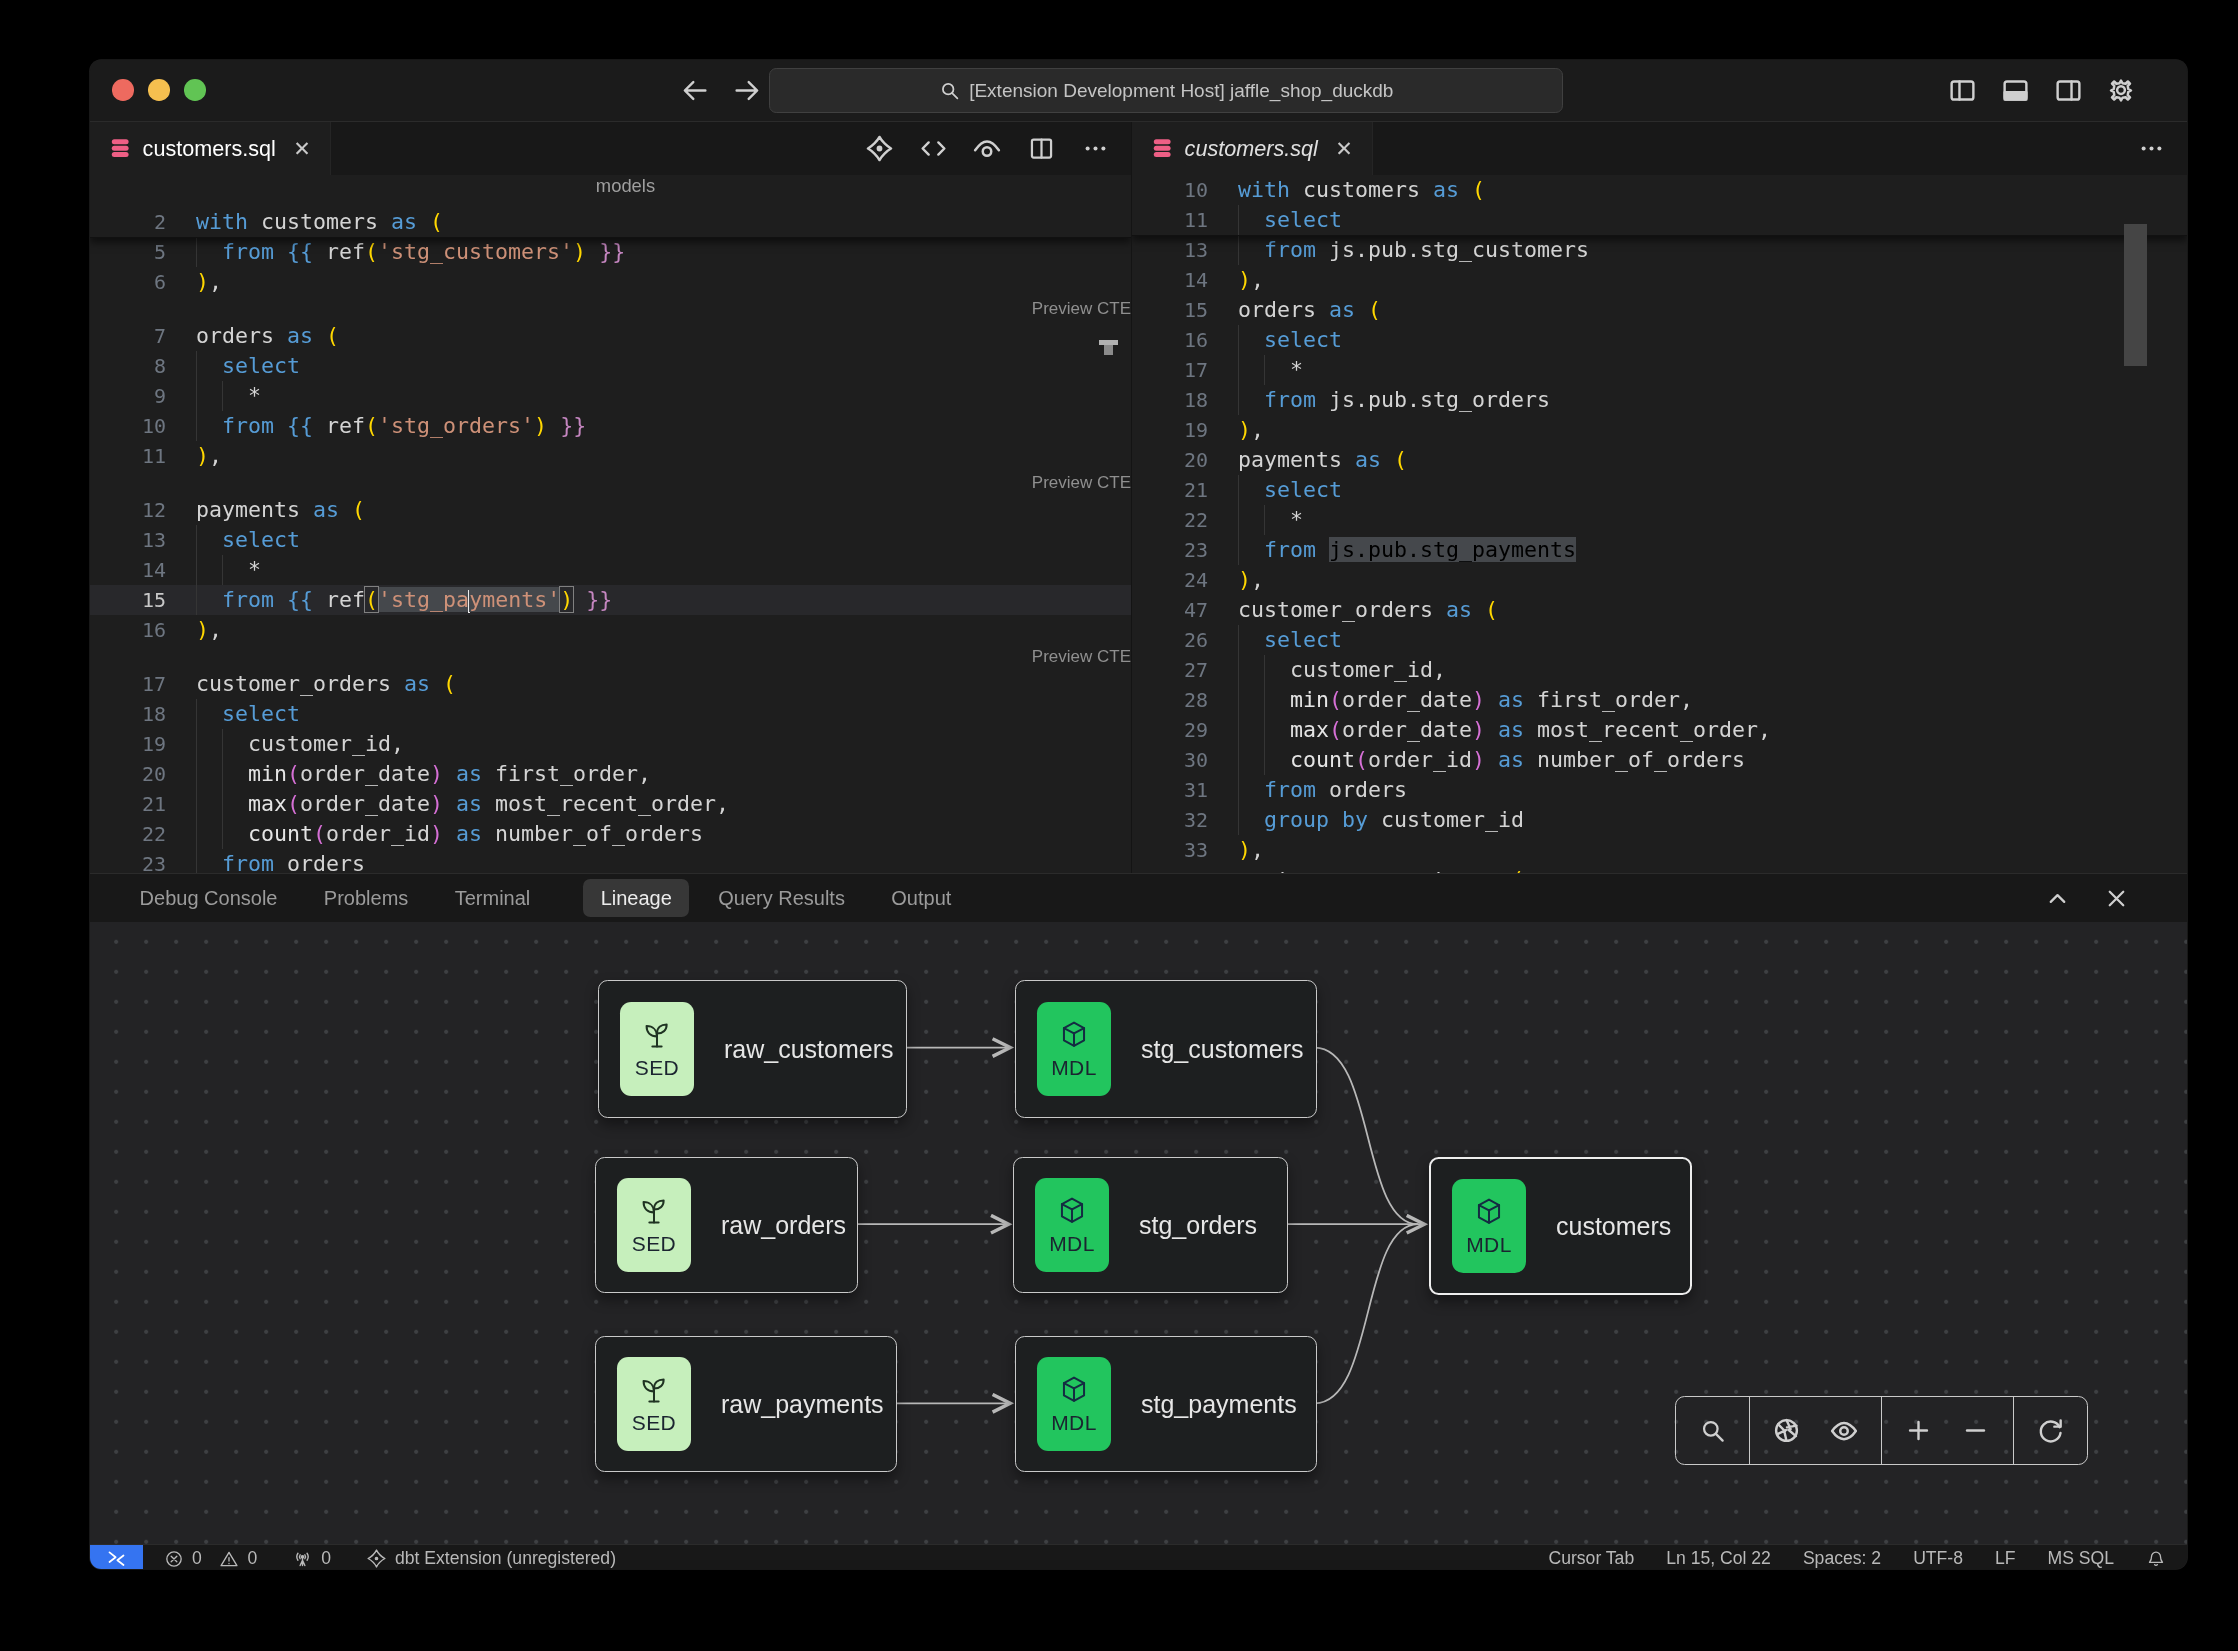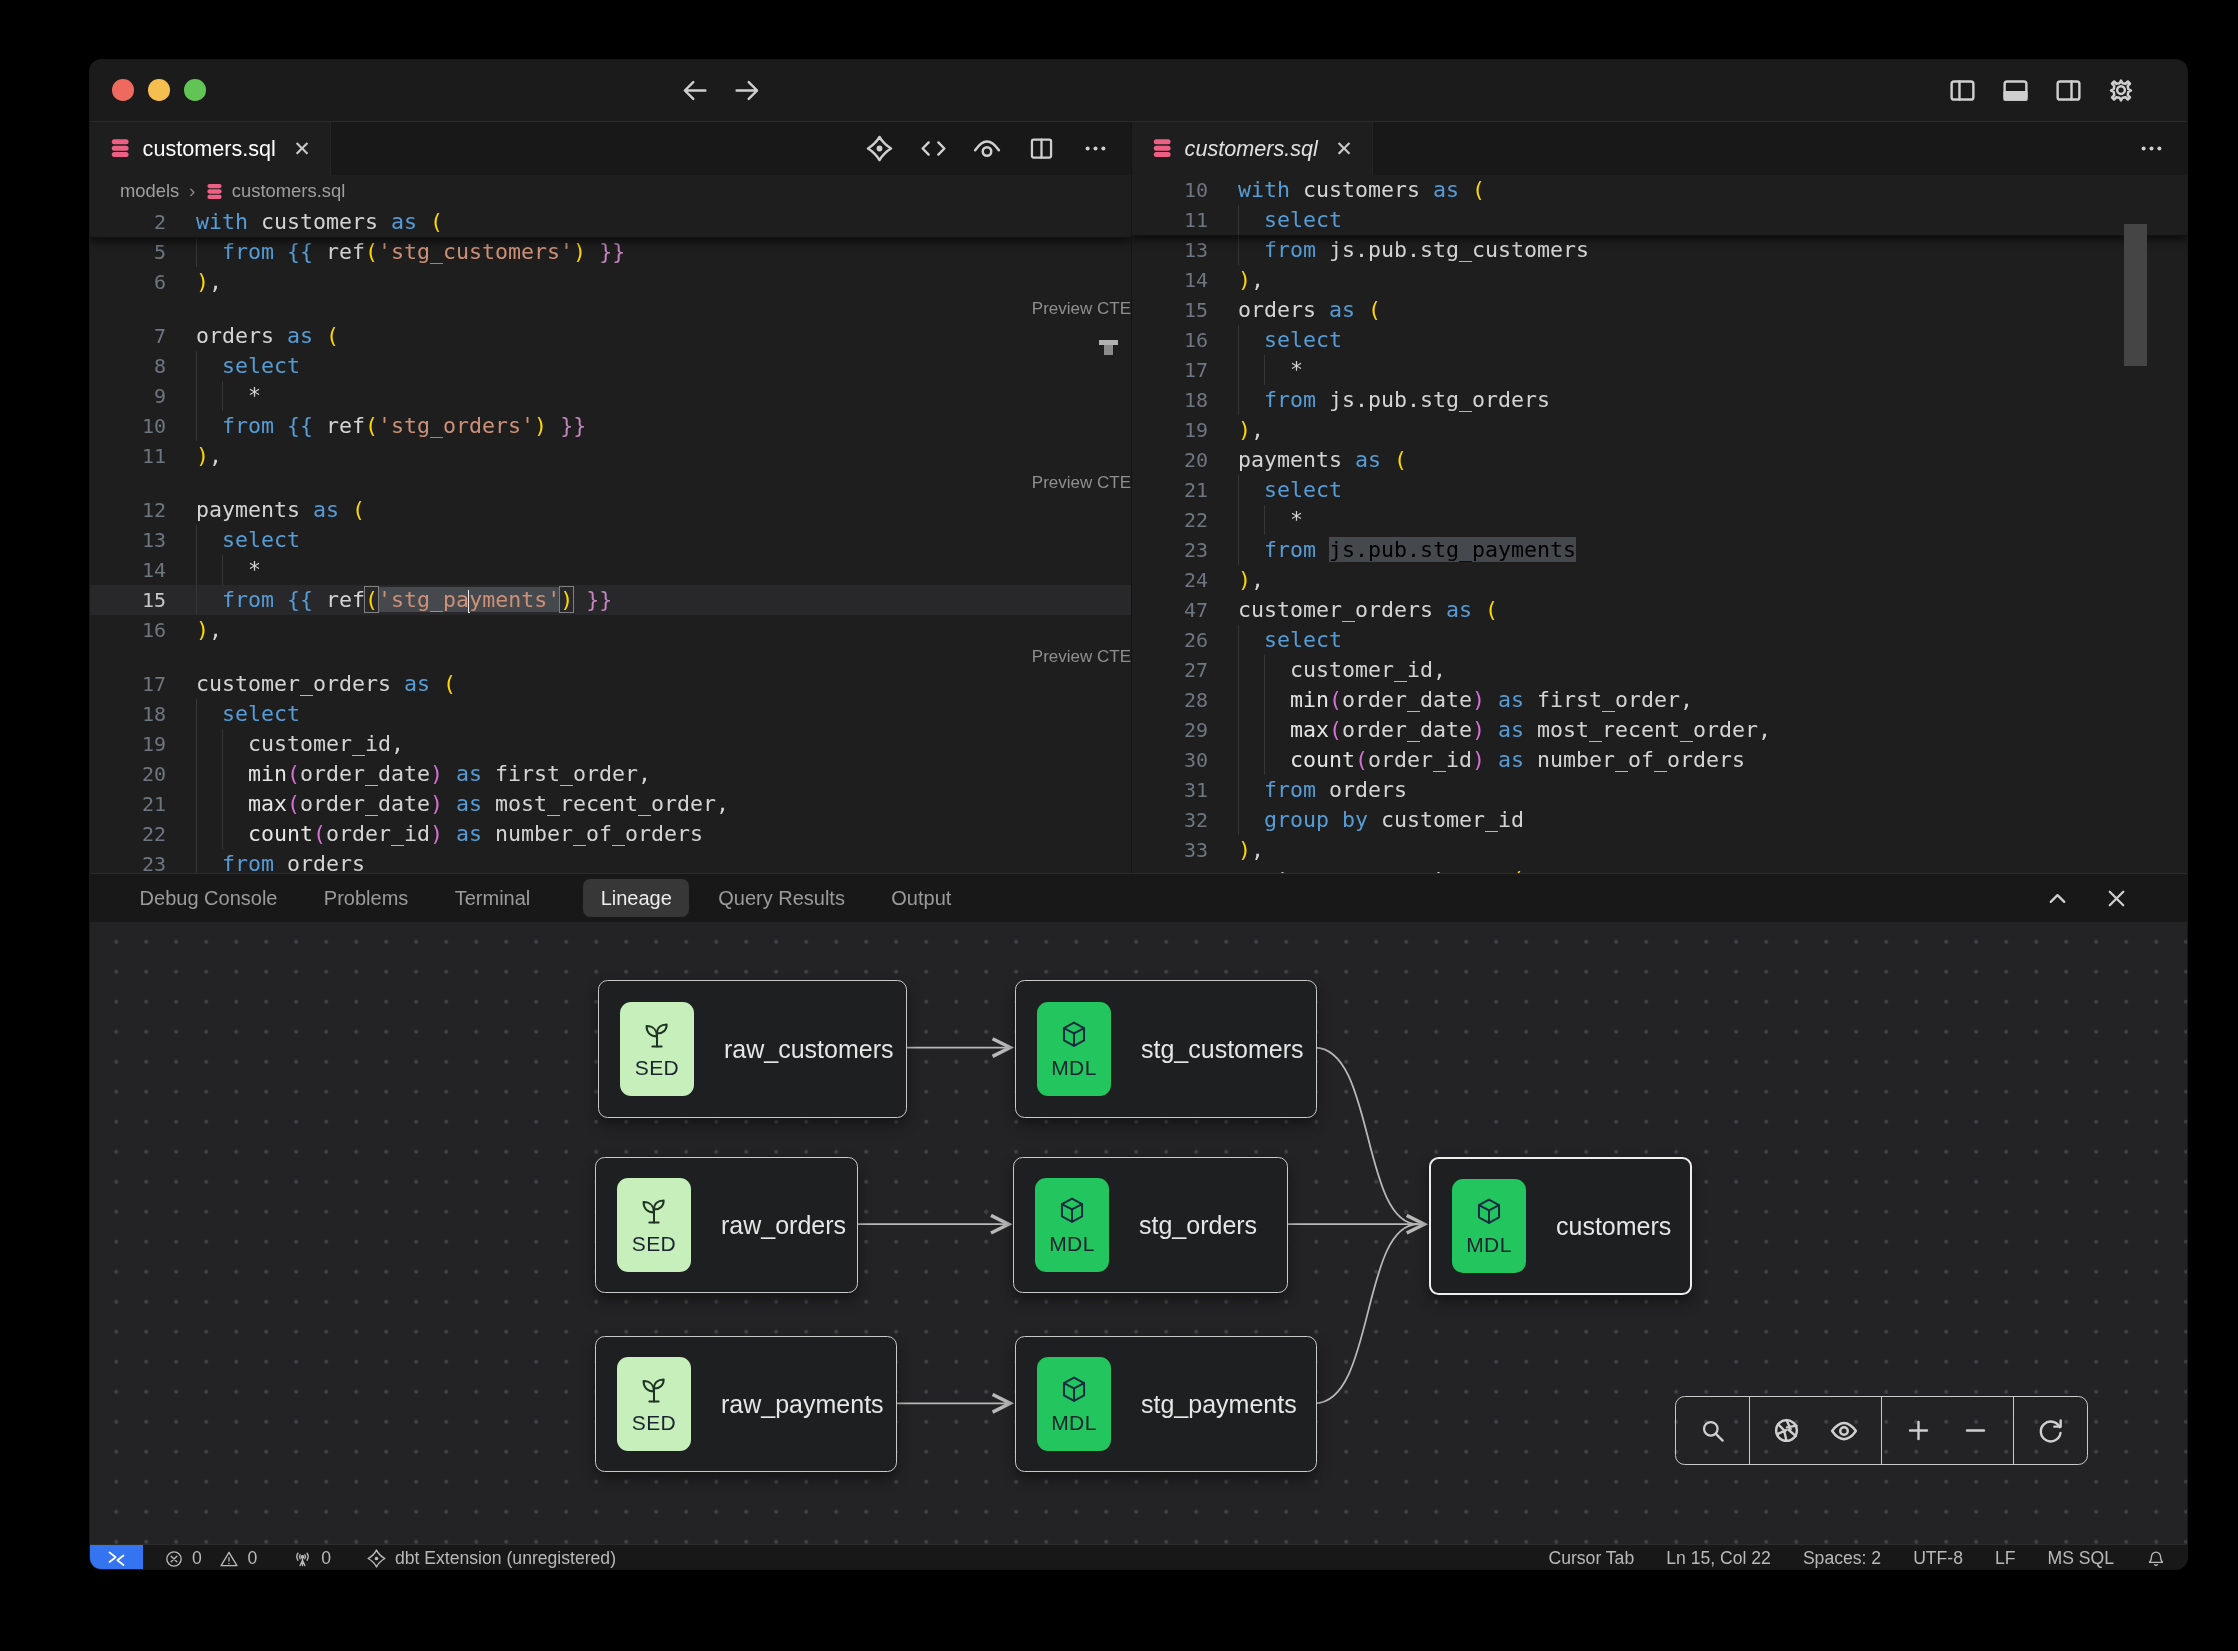--- a/index.html
+++ b/index.html
@@ -30,21 +30,21 @@
   .egroup.left{width:1041px;flex:0 0 auto;}
   .egroup.right{flex:1;border-left:1.6px solid #141414;}
   .tabstrip{height:53px;background:#181818;display:flex;align-items:stretch;}
   .tab{display:flex;align-items:center;gap:11.2px;padding:0 19px;background:#1e1e1e;border-right:0.8px solid #252525;}
   .tab .tlabel{color:#fff;font-size:21.6px;}
   .tab.preview .tlabel{font-style:italic;color:#e0e0e0;}
   .tclose{color:#c9c9c9;font-size:21px;margin-left:6.4px;}
   .strip-rest{flex:1;display:flex;align-items:center;justify-content:flex-end;padding-right:21px;gap:24px;}
   .eactions{display:flex;align-items:center;gap:24px;}
   .abtn{width:30px;height:30px;display:flex;align-items:center;justify-content:center;}
-  .breadcrumb{height:32px;display:flex;align-items:center;gap:9.6px;padding-left:30px;color:#9f9f9f;font-size:18.4px;background:#1e1e1e;}
+  .breadcrumb{height:32px;display:flex;align-items:center;gap:9.6px;padding-left:30px;color:#9f9f9f;font-size:18.4px;background:#1e1e1e;flex-direction:column;}
   .bc-sep{color:#8a8a8a;font-size:19px;}
   .bc-item{display:flex;align-items:center;gap:8px;}
 
   .codewrap{position:absolute;left:0;right:0;bottom:0;overflow:hidden;background:#1e1e1e;
     font-family:"DejaVu Sans Mono",monospace;font-size:21.6px;}
   .egroup.left .codewrap{top:85px;}
   .egroup.right .codewrap{top:53px;}
   .sticky{position:absolute;top:0;left:0;right:0;background:#1e1e1e;z-index:5;
     box-shadow:0 4.8px 7.2px rgba(0,0,0,.5);border-bottom:0.8px solid #111;}
   .codelist{position:absolute;left:0;right:0;}
@@ -126,20 +126,27 @@
         <div class="navbtn">
           <svg class="ic" width="29" height="29" viewBox="0 0 24 24">
               <path d="M21 12H5M11 5l-7 7 7 7"></path>
             </svg>
         </div>
         <div class="navbtn">
           <svg class="ic" width="29" height="29" viewBox="0 0 24 24">
               <path d="M3 12h16M13 5l7 7-7 7"></path>
             </svg>
         </div>
+      </div>
+      <div class="cmdcenter">
+        <svg class="ic" width="21" height="21" viewBox="0 0 24 24">
+            <circle cx="10.5" cy="10.5" r="6"></circle>
+            <path d="M15 15l6 6"></path>
+          </svg>
+        <span>[Extension Development Host] jaffle_shop_duckdb</span>
       </div>
       <div class="tb-icons">
         <div class="tbbtn">
           <svg class="ic" width="29" height="29" viewBox="0 0 24 24">
               <rect x="3" y="4.5" width="18" height="15" rx="2"></rect>
               <path d="M9.5 4.5v15"></path>
             </svg>
         </div>
         <div class="tbbtn">
           <svg class="ic" width="29" height="29" viewBox="0 0 24 24">

